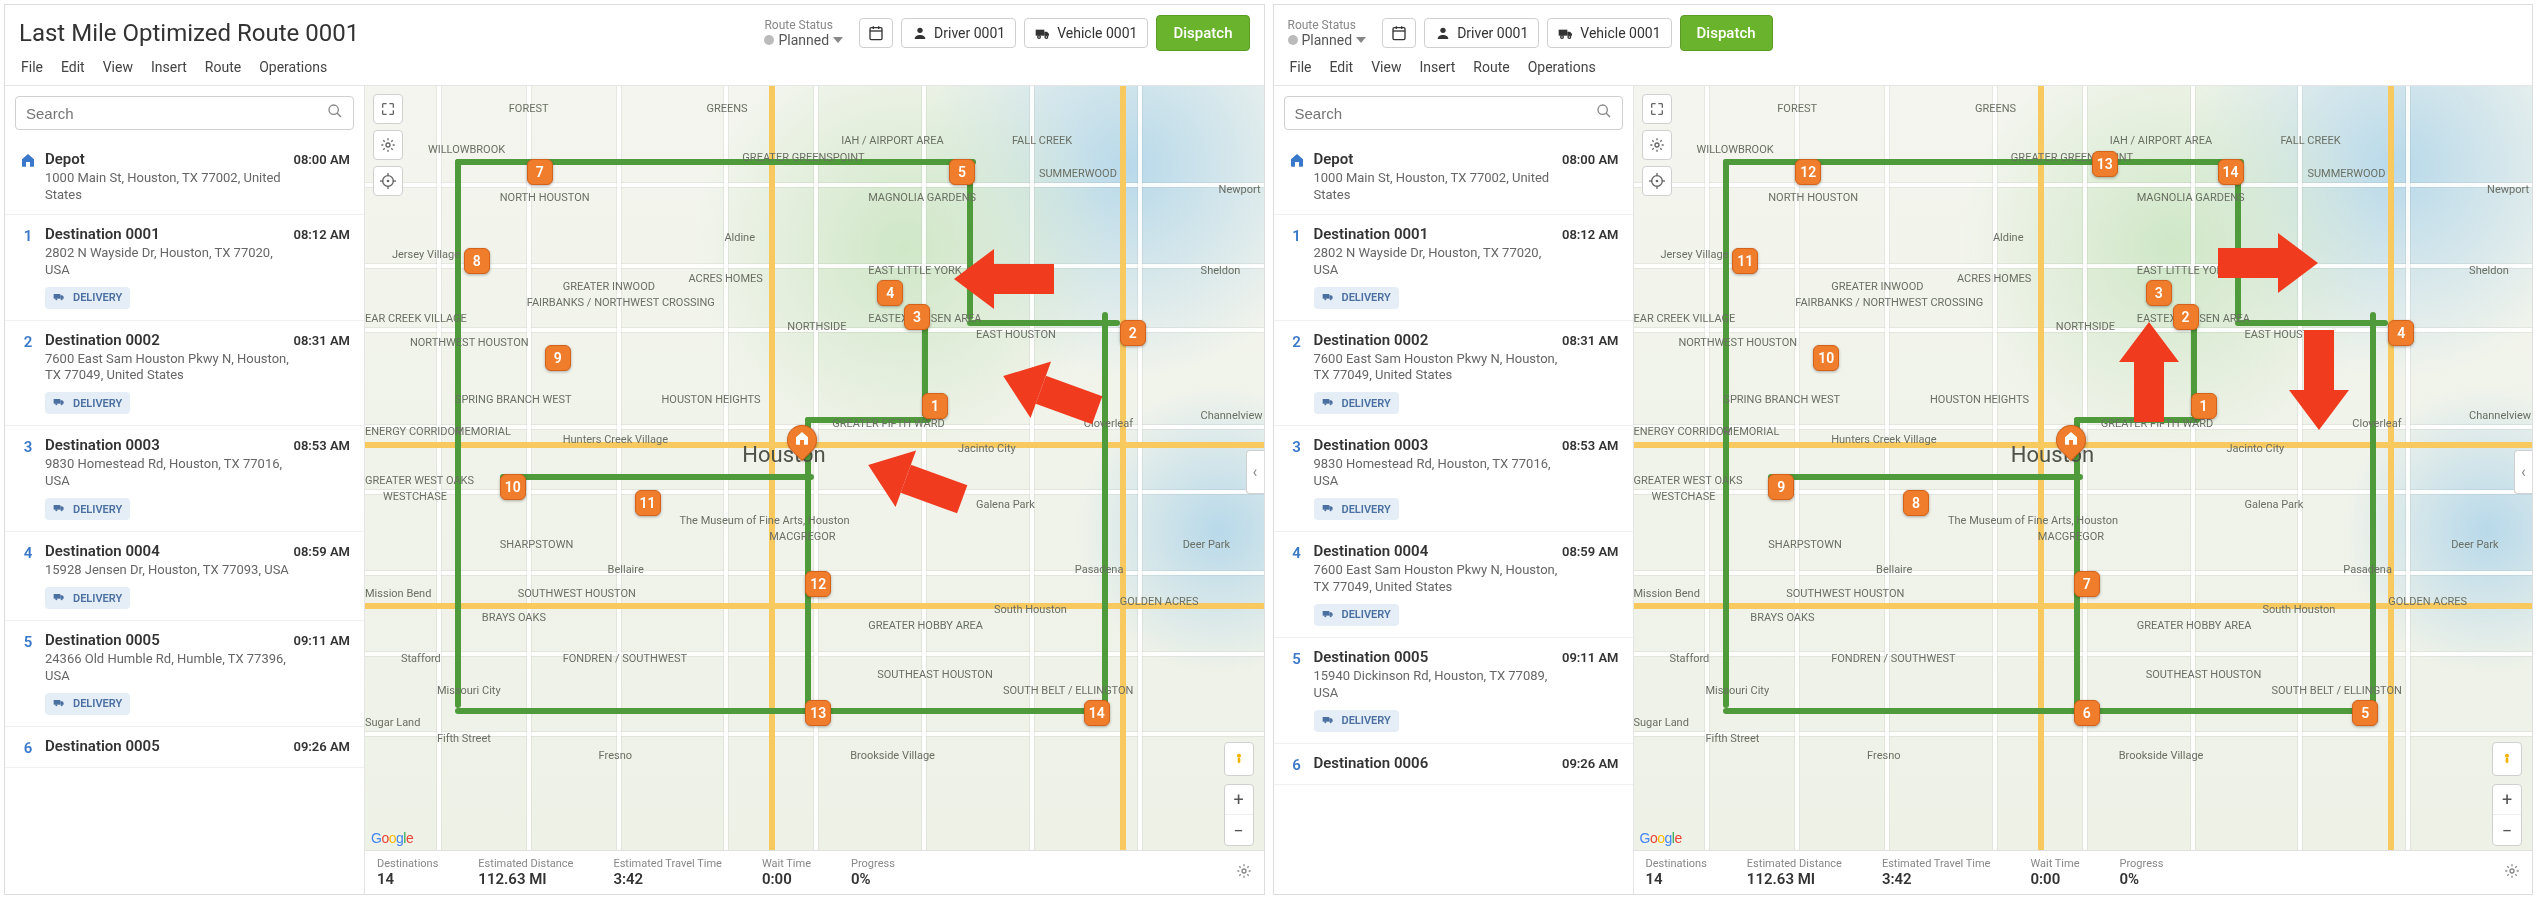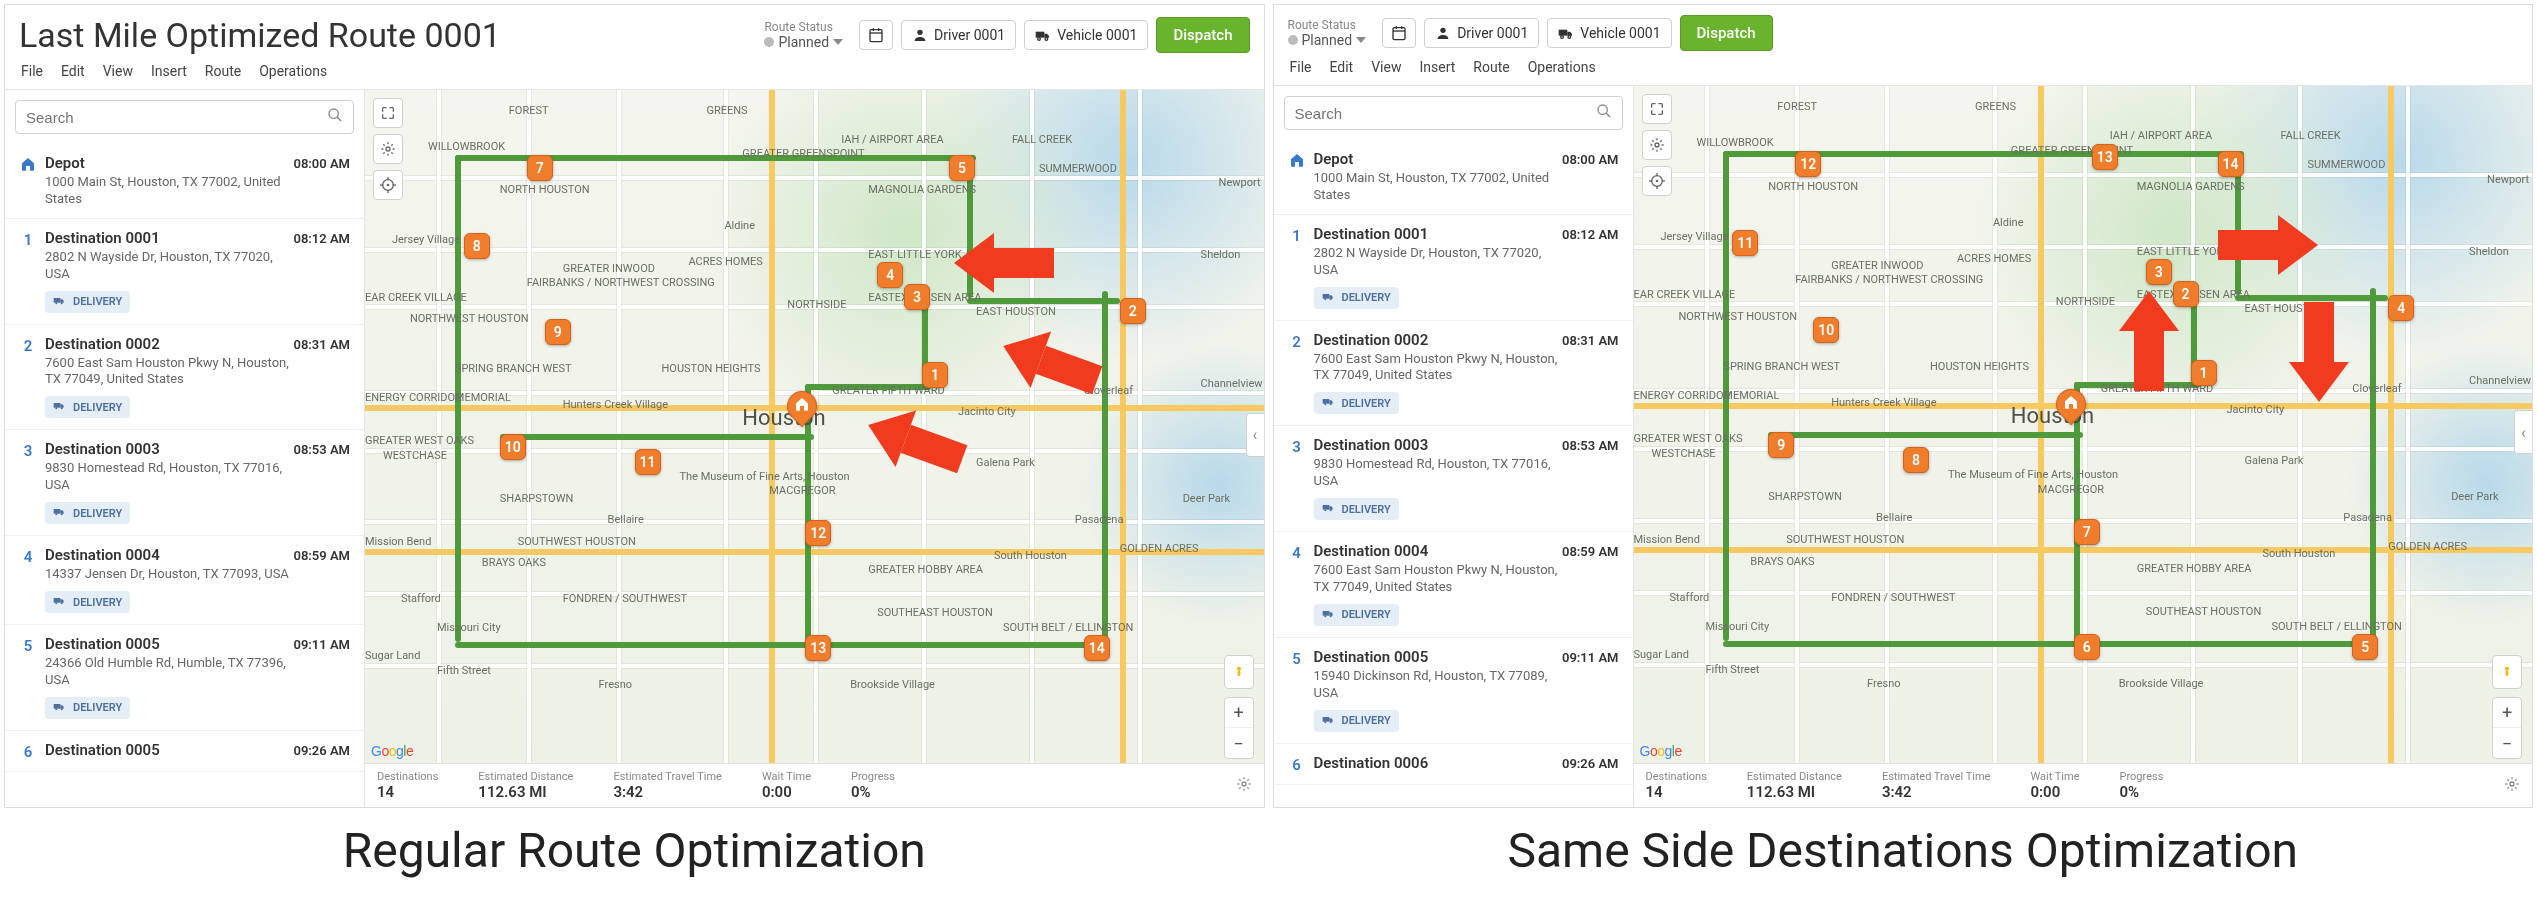--- a/index.html
+++ b/index.html
@@ -34,21 +34,21 @@
     position: relative;
   }
   .pane-top {
     display: flex;
     align-items: center;
     justify-content: space-between;
     padding: 10px 14px 4px 14px;
     border-bottom: none;
   }
   .route-title {
-    font-size: 34px;
+    font-size: 24px;
     font-weight: 400;
     color: #333;
   }
   .top-right {
     display: flex;
     align-items: center;
     gap: 8px;
   }
   .route-status-block {
     display: flex;
@@ -406,21 +406,21 @@
                       <circle cx="13" cy="14" r="1.5" fill="currentColor"></circle>
                     </svg>
                   </span>
                   <span>DELIVERY</span>
                 </div></div>
               <div class="stop"><div class="stop-num">4</div>
       <div class="stop-head">
         <div class="stop-name">Destination 0004</div>
         <div class="stop-time">08:59 AM</div>
       </div>
-      <div class="stop-addr">14337 Jensen Dr, Houston, TX 77093, USA</div>
+      <div class="stop-addr">15928 Jensen Dr, Houston, TX 77093, USA</div>
       <div class="delivery-badge">
                   <span style="display:inline-flex">
                     <svg class="ico" viewBox="0 0 24 24">
                       <rect x="1" y="6" width="10" height="7" fill="currentColor"></rect>
                       <path d="M11 8h3l2 2v3h-5z" fill="currentColor"></path>
                       <circle cx="5" cy="14" r="1.5" fill="currentColor"></circle>
                       <circle cx="13" cy="14" r="1.5" fill="currentColor"></circle>
                     </svg>
                   </span>
                   <span>DELIVERY</span>
@@ -974,17 +974,13 @@
               </div>
               <div class="stats-gear"><svg class="ico" viewBox="0 0 24 24">
                   <circle cx="12" cy="12" r="3" fill="none" stroke="currentColor" stroke-width="2"></circle>
                   <path d="M12 2v3M12 19v3M2 12h3M19 12h3M5 5l2 2M17 17l2 2M19 5l-2 2M5 19l2-2" stroke="currentColor" stroke-width="2"></path>
                 </svg></div>
             </div>
           </div>
         </div>
       </div>
     </div>
-  <div class="captions">
-    <div class="caption">Regular Route Optimization</div>
-    <div class="caption">Same Side Destinations Optimization</div>
-  </div>
 </div>
 
 </body></html>

